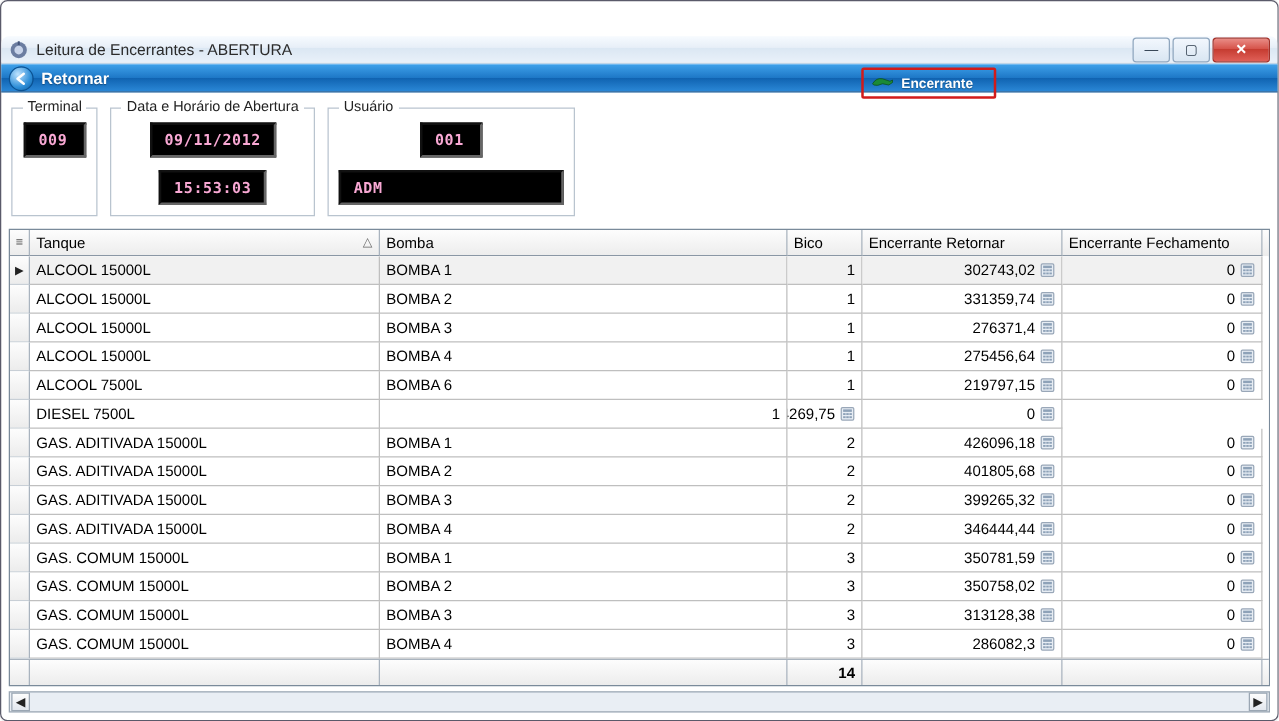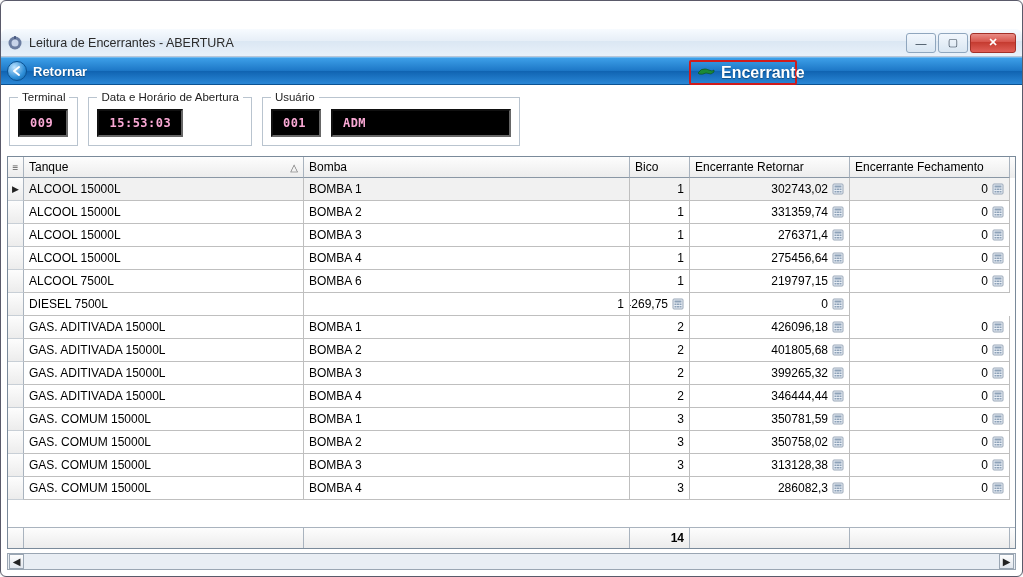--- a/index.html
+++ b/index.html
@@ -71,35 +71,35 @@
     display: flex; align-items: center; justify-content: center;
     color: #fff; font-size: 14px; line-height: 1;
   }
   .encerrante-btn {
     position: absolute;
     left: 688px; top: 2px;
     width: 108px; height: 25px;
     border: 2px solid #d11b1b;
     display: flex; align-items: center; gap: 6px;
     padding: 0 6px;
-    color: #fff; font-weight: bold; font-size: 16px;
+    color: #fff; font-weight: bold; font-size: 11px;
     text-shadow: 0 1px 1px rgba(0,0,0,.35);
     border-radius: 2px;
     background: transparent;
   }
   .nozzle-icon svg { display: block; }
 
   .info-row {
     display: flex; gap: 10px;
     padding: 6px 8px 10px;
   }
   fieldset.group {
     border: 1px solid #b9c4cf;
     margin: 0; padding: 6px 8px 8px;
-    display: flex; gap: 10px; align-items: center;
+    display: flex; gap: 10px; align-items: center; flex-direction: column;
   }
   fieldset.group > legend {
     padding: 0 4px; font-size: 11.5px; color: #222;
   }
   .lcd {
     background: #000; color: #f9a8d4;
     font-family: "Consolas","Lucida Console",monospace;
     font-weight: bold; letter-spacing: .5px;
     border: 2px inset #666;
     padding: 3px 10px; height: 28px;
@@ -221,20 +221,21 @@
     </div>
   </div>
 
   <div class="info-row">
     <fieldset class="group">
       <legend>Terminal</legend>
       <div class="lcd">009</div>
     </fieldset>
     <fieldset class="group">
       <legend>Data e Horário de Abertura</legend>
+      <div class="lcd wide">09/11/2012</div>
       <div class="lcd">15:53:03</div>
     </fieldset>
     <fieldset class="group">
       <legend>Usuário</legend>
       <div class="lcd">001</div>
       <div class="lcd wider">ADM</div>
     </fieldset>
   </div>
 
   <div class="grid-wrap">

